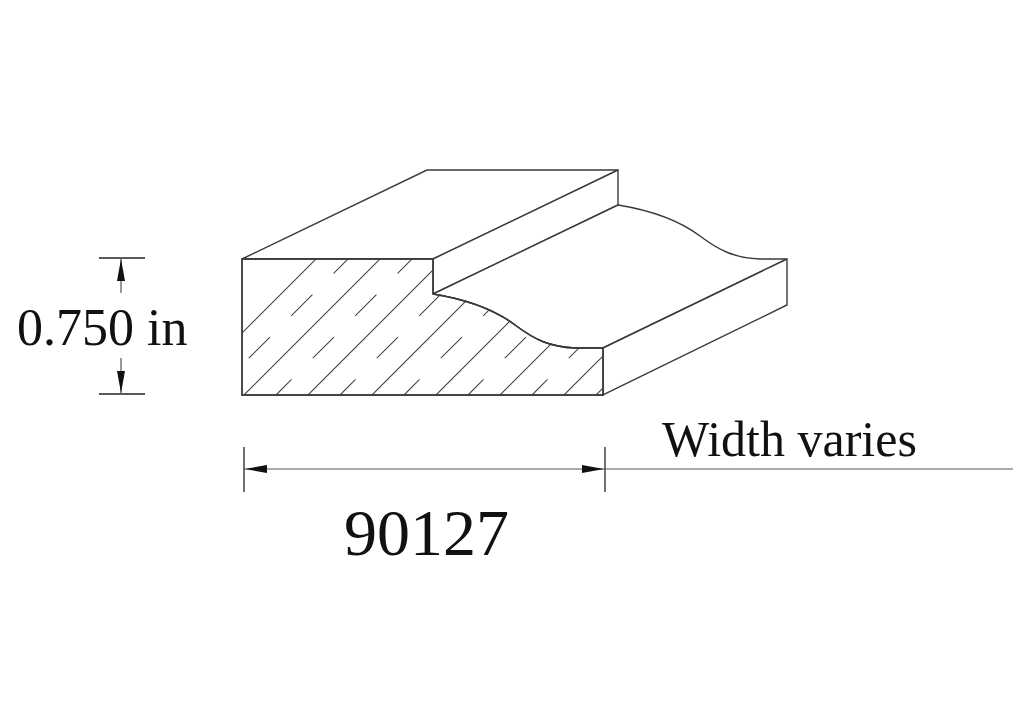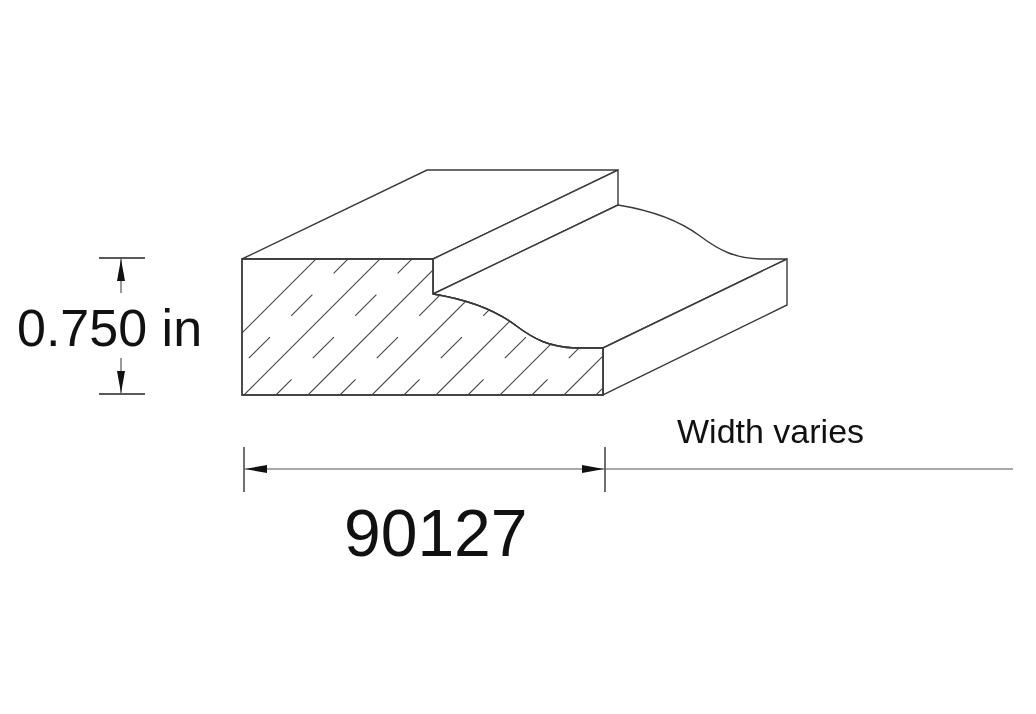--- a/index.html
+++ b/index.html
@@ -24,27 +24,27 @@
     .outline { fill: none; stroke: #3a3a3a; stroke-width: 1.4; stroke-linejoin: miter; }
     .face { fill: #ffffff; stroke: #3a3a3a; stroke-width: 1.4; }
     .hatch-solid { stroke: #444; stroke-width: 1.1; fill: none; }
     .hatch-dash { stroke: #444; stroke-width: 1.1; fill: none; stroke-dasharray: 30 30; }
     .dim-line { stroke: #555; stroke-width: 1.2; fill: none; }
     .dim-ext { stroke: #222; stroke-width: 1.3; fill: none; }
     .arrow { fill: #111; stroke: none; }
     .label {
       position: absolute;
       color: #111;
-      font-family: Liberation Sans, sans-serif;
+      font-family: Liberation Serif, serif;
       white-space: nowrap;
       line-height: 1;
     }
     #label-height { left: 17px; top: 302px; font-size: 52px; letter-spacing: 0px; }
     #label-part { left: 344px; top: 500px; font-size: 66px; }
-    #label-width { left: 662px; top: 414px; font-size: 34px; margin-left: 15px; }
+    #label-width { left: 662px; top: 414px; font-size: 50px; }
   </style>
 </head>
 <body>
 
 <svg id="canvas" viewBox="0 0 1036 714" xmlns="http://www.w3.org/2000/svg">
   <defs>
     <clipPath id="front-clip">
       <path d="M242,259 L433,259 L433,294
                C470,300 495,310 515,325
                C535,340 550,347 575,348

